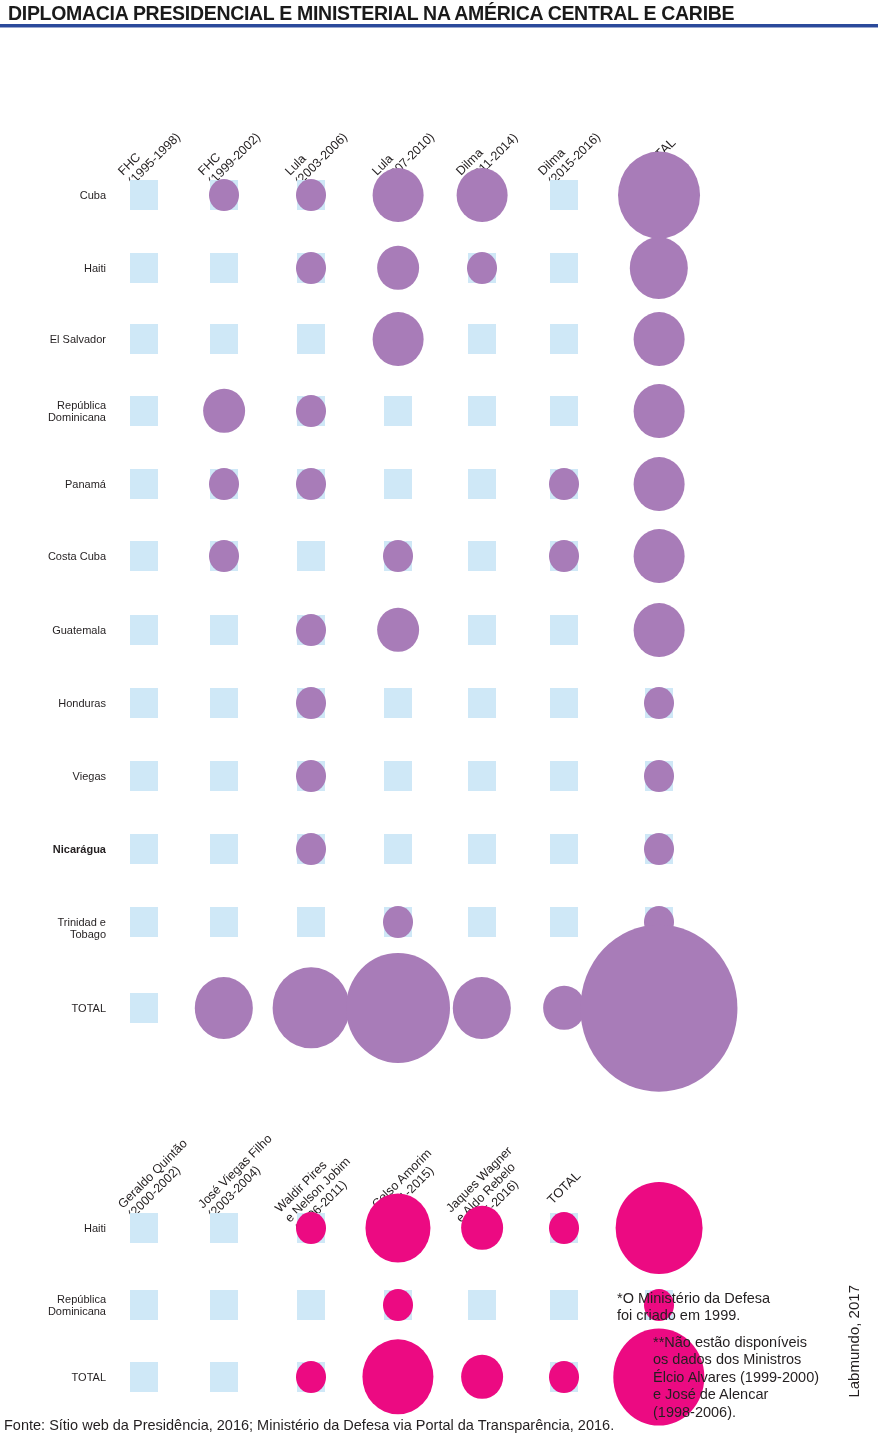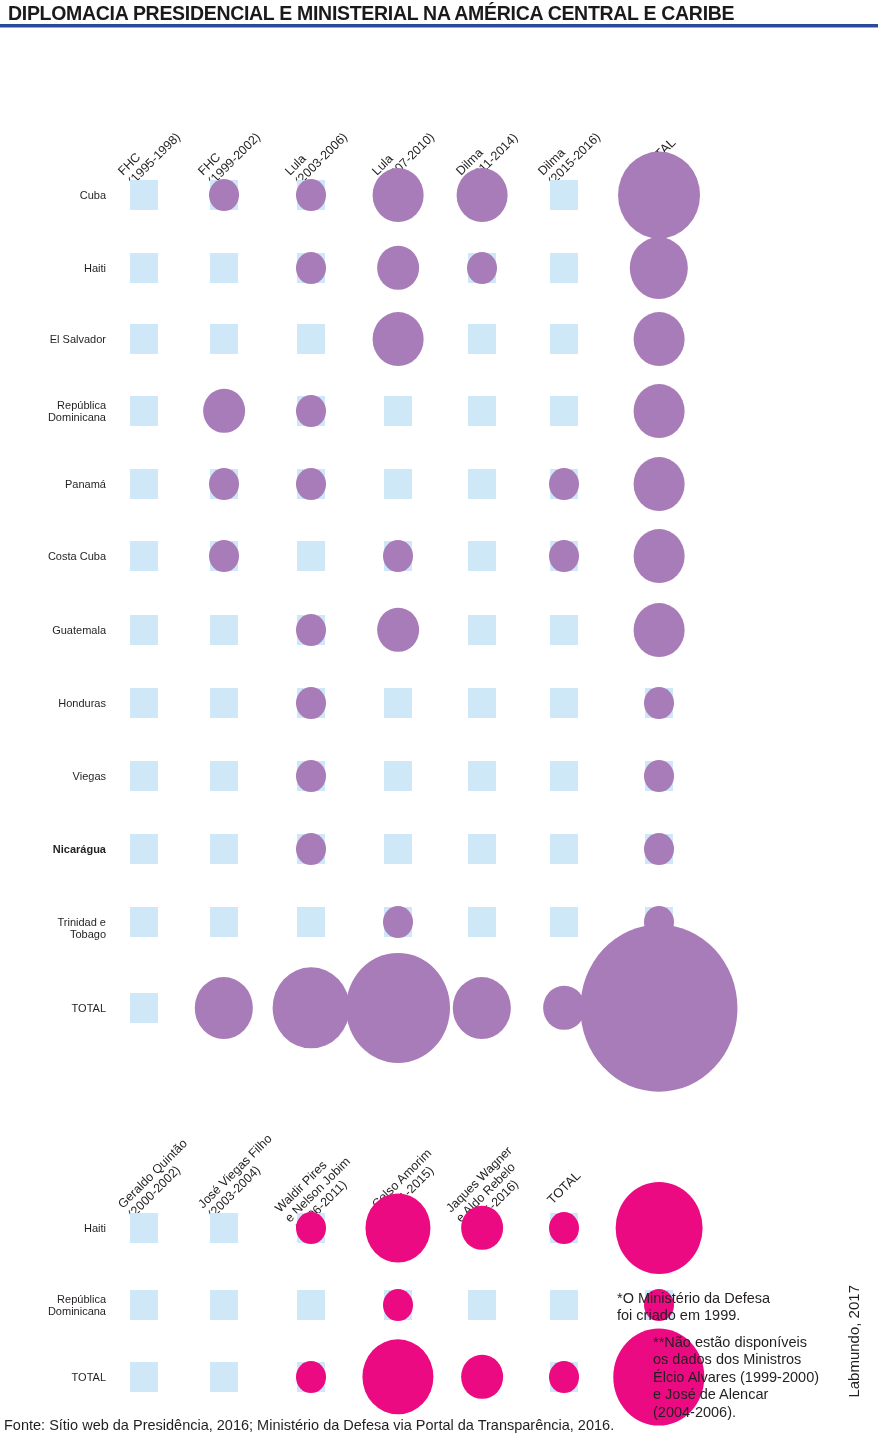--- a/index.html
+++ b/index.html
@@ -313,18 +313,18 @@
       <div class="bub magenta" style="width: 91.4106px; height: 96.8953px; left: 659px; top: 1377px;"></div>
     </div>
 
 
   <div class="note" style="left:617px;top:1290px;width:200px;">*O Ministério da Defesa
 foi criado em 1999.</div>
   <div class="note" style="left:653px;top:1334px;width:205px;">**Não estão disponíveis
 os dados dos Ministros
 Élcio Alvares (1999-2000)
 e José  de Alencar
-(2004-2006).</div>
+(1998-2006).</div>
 
   <div class="source">Fonte: Sítio web da Presidência, 2016; Ministério da Defesa via Portal da Transparência, 2016.</div>
   <div class="sidecred">Labmundo, 2017</div>
 
 </div>
 
 </body></html>

